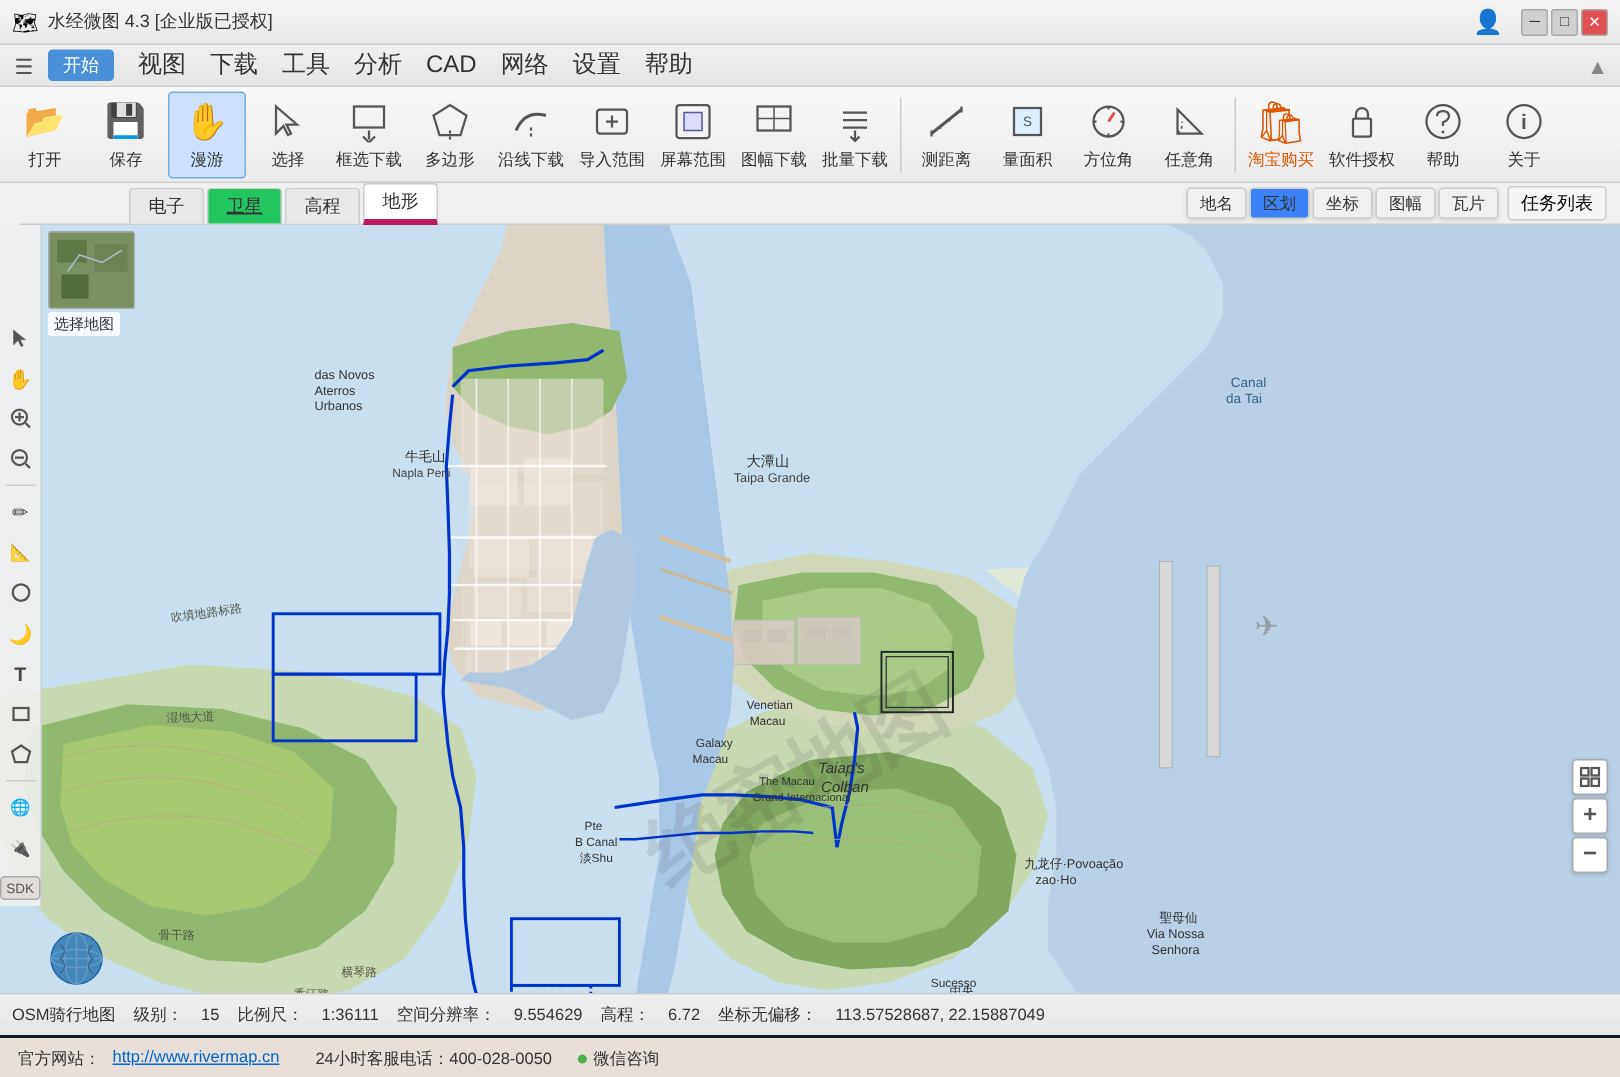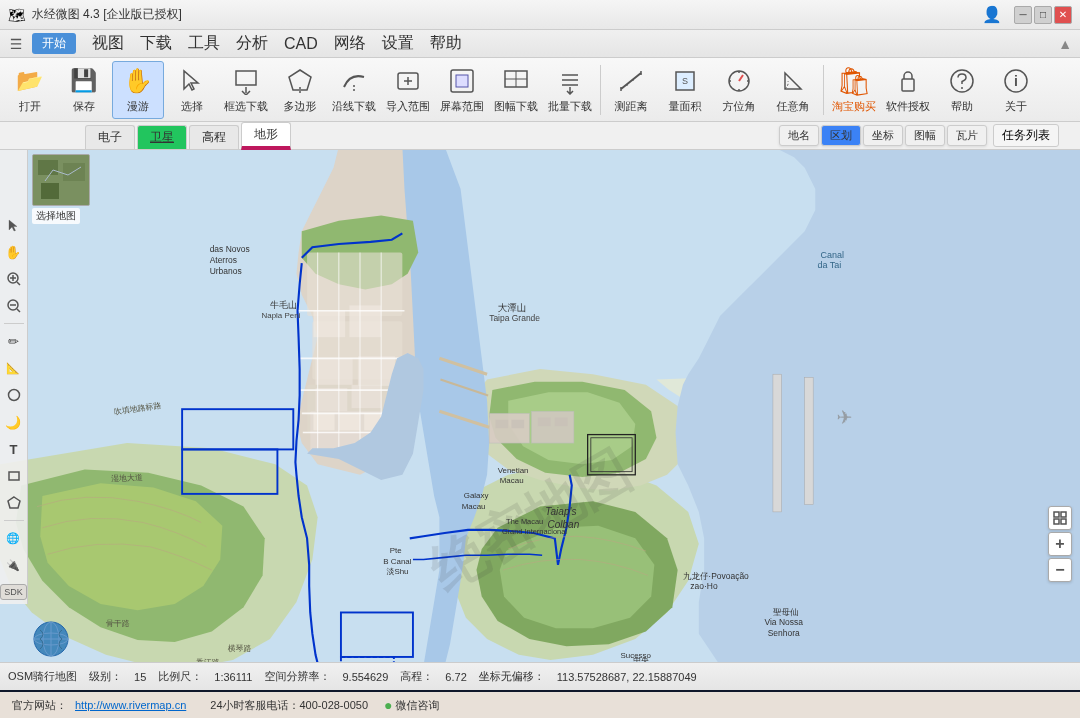--- a/index.html
+++ b/index.html
@@ -457,21 +457,21 @@
         </svg>
     </div>
     <div class="toolbar-label">关于</div>
   </div>
 </div>
 
 <div id="main" style="display:flex;height:calc(718px - 30px - 28px - 64px - 28px - 28px);position:relative;">
 
   <div id="map-wrapper" style="flex:1;display:flex;flex-direction:column;position:relative;">
 
-    <div id="map-tabs-row" style="height:28px;background:#f0f0f0;border-bottom:1px solid #ccc;display:flex;align-items:flex-end;padding:0 21px;position:relative;">
+    <div id="map-tabs-row" style="height:28px;background:#f0f0f0;border-bottom:1px solid #ccc;display:flex;align-items:flex-end;padding:0 9px;position:relative;margin-left:13px;">
 
       <div style="width:64px;"></div>
       <div class="map-tab" style="background:#e8e8e8;">电子</div>
       <div class="map-tab" style="background:#22c55e;text-decoration:underline;">卫星</div>
       <div class="map-tab" style="background:#e8e8e8;">高程</div>
       <div class="map-tab active" style="background:white;">地形</div>
 
       <div style="margin-left:auto;display:flex;align-items:center;gap:2px;padding-bottom:2px;">
         <div class="map-ctrl-btn" style="padding:2px 8px;font-size:11px;background:#f0f0f0;border:1px solid #ccc;">地名</div>
         <div class="map-ctrl-btn" style="padding:2px 8px;font-size:11px;background:#3b82f6;border:1px solid #ccc;">区划</div>

